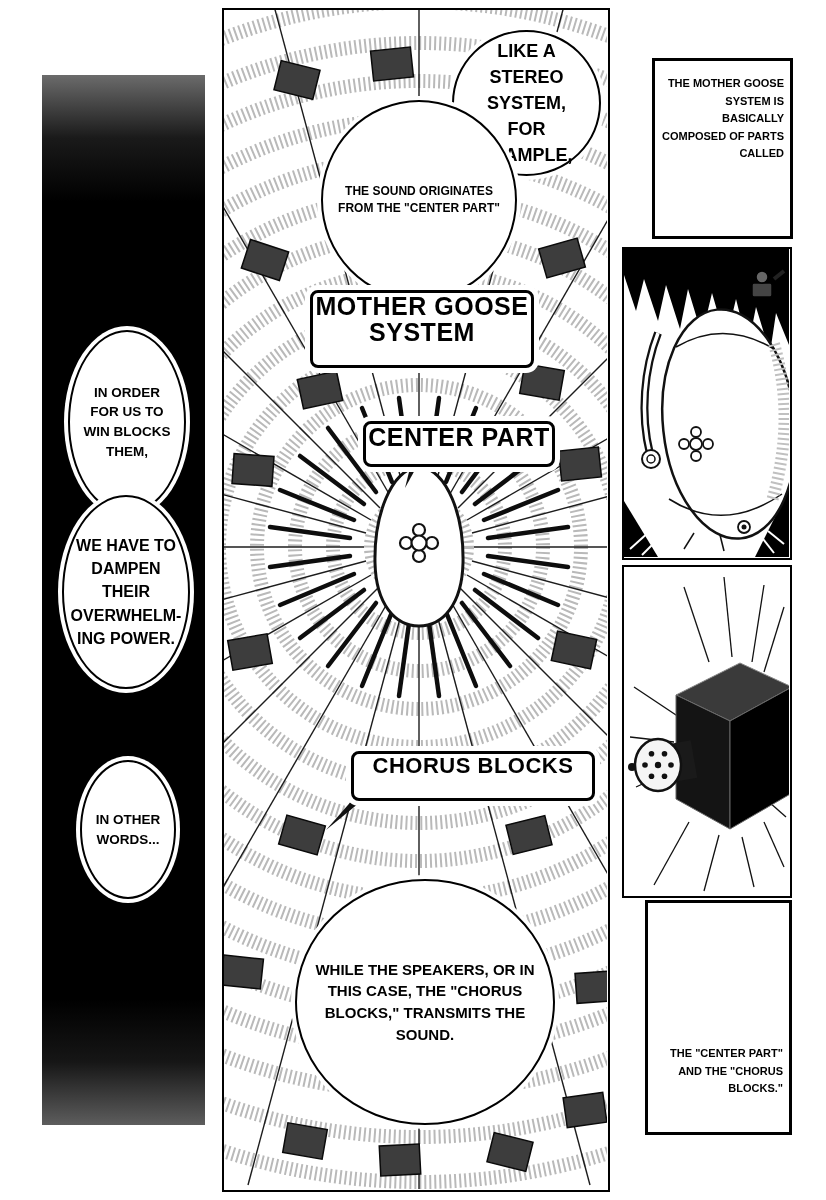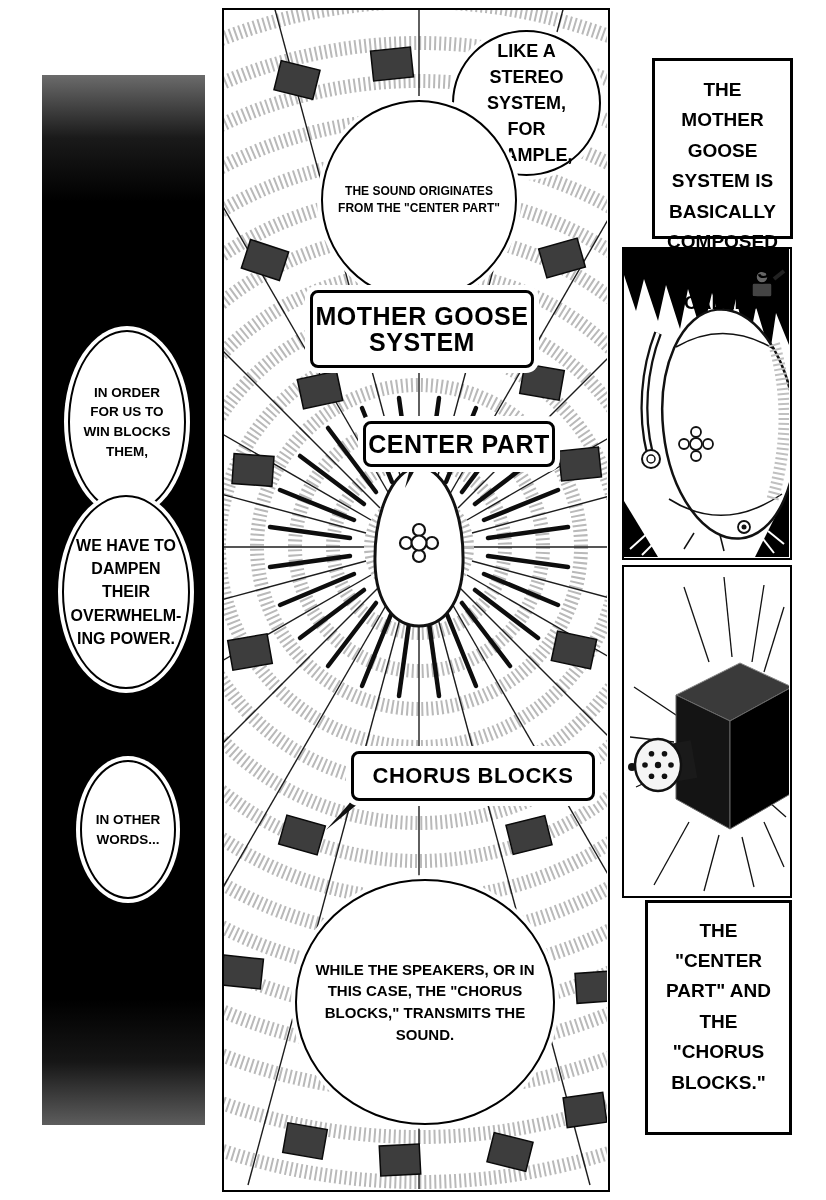--- a/index.html
+++ b/index.html
@@ -18,29 +18,29 @@
       font-weight:bold;line-height:1.45;box-shadow:0 0 0 4px #fff;z-index:3;}
   .bubble span{display:block;padding:6px 12px;}
   #bubble-order{left:26px;top:255px;width:114px;height:180px;font-size:13.5px;}
   #bubble-dampen{left:20px;top:420px;width:124px;height:190px;font-size:16px;}
   #bubble-words{left:38px;top:685px;width:92px;height:135px;font-size:13.5px;}
   #bubble-stereo{left:228px;top:20px;width:145px;height:142px;font-size:18px;}
   #bubble-sound{left:97px;top:90px;width:192px;height:196px;font-size:12px;}
   #bubble-speakers{left:71px;top:869px;width:256px;height:242px;font-size:15px;}
   
   .labelbox{position:absolute;background:#fff;border:3px solid #000;border-radius:8px;
-      display:flex;align-items:center;justify-content:center;text-align:center;
+      display:flex;align-items:flex-start;justify-content:center;text-align:center;
       font-weight:bold;letter-spacing:.5px;line-height:1.05;
       box-shadow:0 0 0 5px #fff;z-index:3;}
   #label-system{left:86px;top:280px;width:218px;height:72px;font-size:25px;}
   #label-center-part{left:100px;top:411px;width:186px;height:40px;font-size:25px;margin-left:39px;}
   #label-chorus{left:127px;top:741px;width:238px;height:44px;font-size:22px;}
   
   .caption{position:absolute;background:#fff;border:3px solid #000;box-sizing:border-box;
-      font-weight:bold;font-size:19px;line-height:1.6;text-align:center;z-index:2;}
+      font-weight:bold;font-size:11px;line-height:1.6;text-align:right;z-index:2;}
   #caption-top{left:652px;top:58px;width:141px;height:181px;padding:14px 6px;}
   #caption-bottom{left:645px;top:900px;width:147px;height:235px;padding:6px 6px 34px 6px;
       display:flex;flex-direction:column;justify-content:flex-end;}
   
   svg{display:block;}
   .ring{fill:none;stroke:#b9b9b9;stroke-width:14;stroke-dasharray:2 3;}
   .spoke{stroke:#1c1c1c;stroke-width:1.4;}
   .burst{stroke:#0d0d0d;stroke-width:4.5;stroke-linecap:round;}
   .blk{fill:#3d3d3d;stroke:#0a0a0a;stroke-width:1.5;}
   .inkline{stroke:#111;fill:none;}

